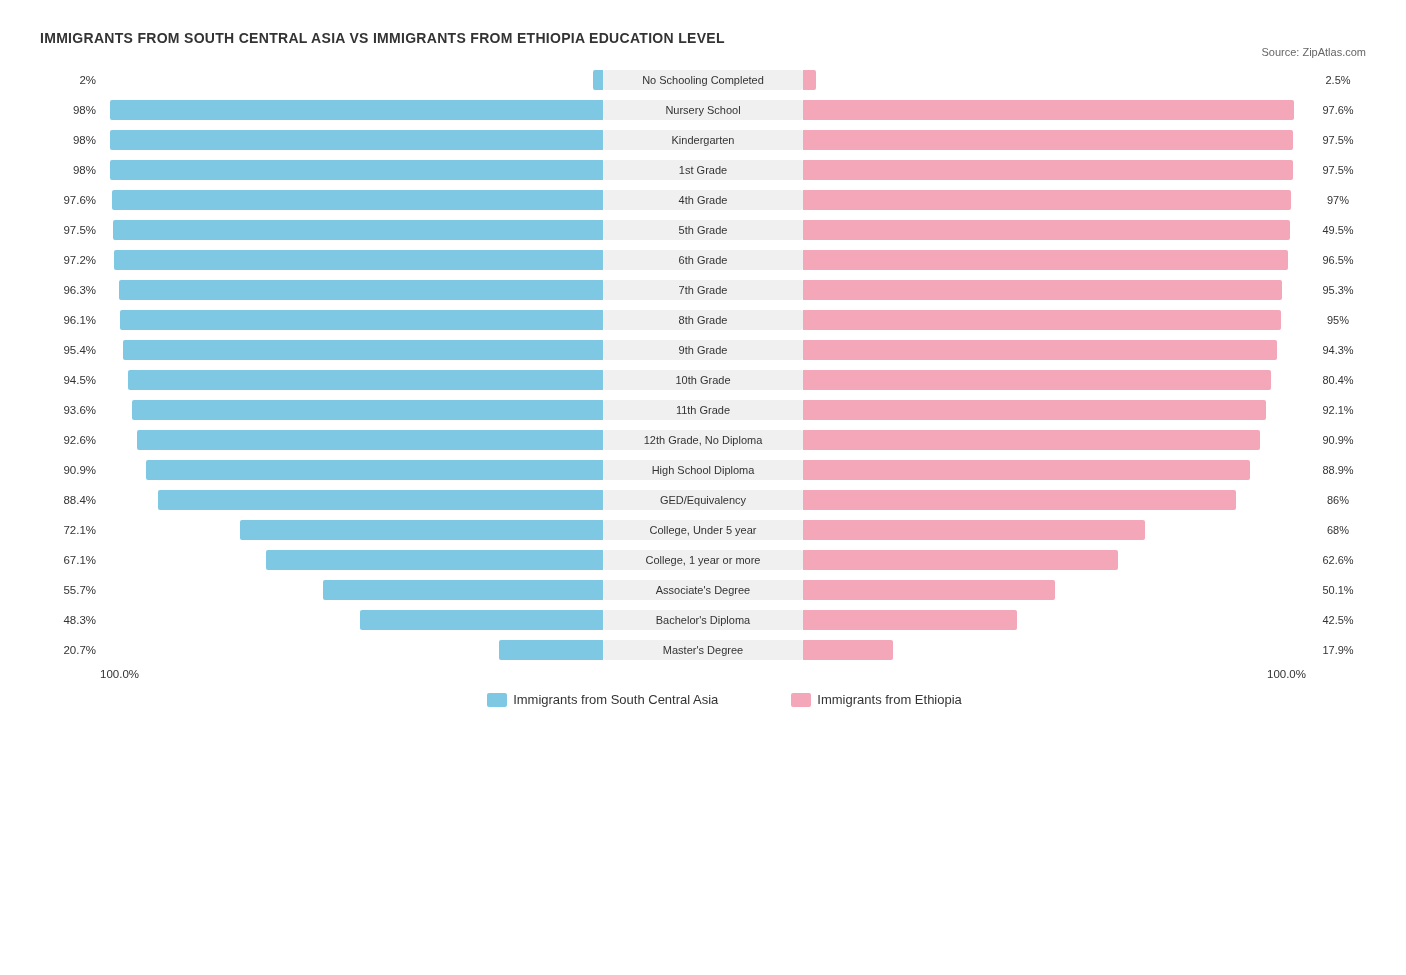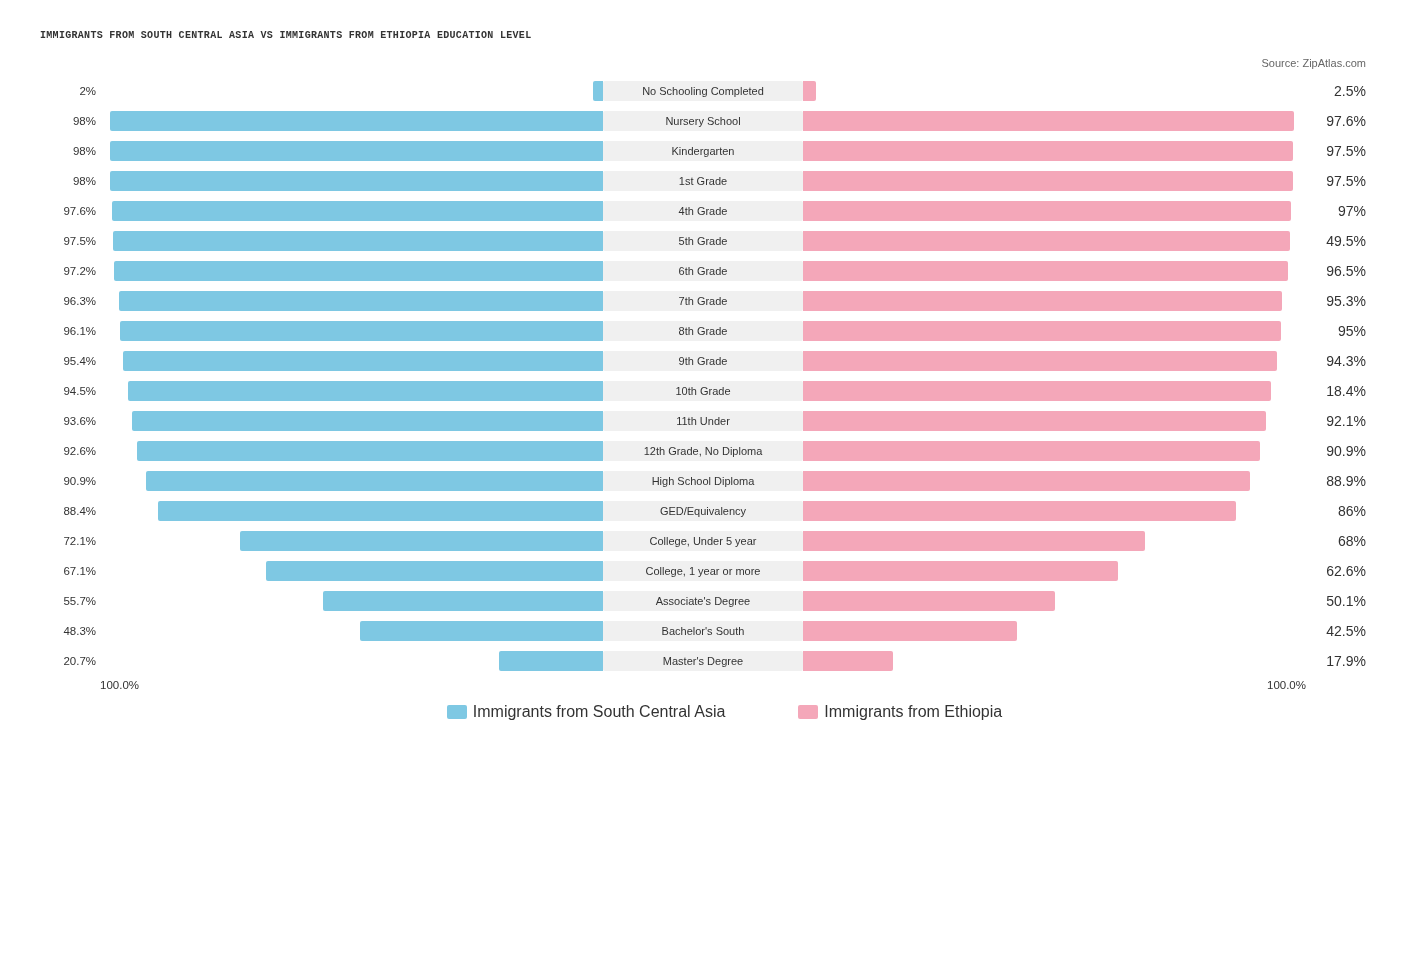--- a/index.html
+++ b/index.html
@@ -10,27 +10,26 @@
       min-height: 975px;
       padding: 20px;
     }
     .chart-container {
       width: 1366px;
       margin: 0 auto;
       background: #fff;
       padding: 10px 20px 20px 20px;
     }
     .chart-title {
-      font-size: 10px;
+      font-size: 14px;
       font-weight: bold;
       text-transform: uppercase;
       color: #333;
-      margin-bottom: 16px;
+      margin-bottom: 0;
       letter-spacing: 0.3px;
-      font-family: Liberation Mono, monospace;
     }
     .source {
       text-align: right;
       font-size: 11px;
       color: #666;
       margin-bottom: 8px;
     }
     .chart-area {
       position: relative;
       width: 100%;
@@ -88,37 +87,37 @@
       justify-content: flex-start;
       height: 20px;
     }
     .right-bar {
       background: #f4a7b9;
       height: 100%;
       border-radius: 0 2px 2px 0;
     }
     .right-pct {
       width: 60px;
-      text-align: right;
-      font-size: 14px;
+      text-align: center;
+      font-size: 11px;
       color: #333;
       padding-left: 4px;
       flex-shrink: 0;
     }
     .legend {
       display: flex;
       justify-content: center;
       gap: 30px;
       margin-top: 12px;
     }
     .legend-item {
       display: flex;
       align-items: center;
       gap: 6px;
-      font-size: 16px;
+      font-size: 13px;
       color: #333;
       padding-left: 43px;
     }
     .legend-color {
       width: 20px;
       height: 14px;
       border-radius: 2px;
     }
     .bottom-labels {
       display: flex;
@@ -270,30 +269,30 @@
       <div class="bar-row">
         <div class="row-inner">
           <div class="left-pct">94.5%</div>
           <div class="left-bar-container">
             <div class="left-bar" style="width: 94.5%;"></div>
           </div>
           <div class="center-label">10th Grade</div>
           <div class="right-bar-container">
             <div class="right-bar" style="width: 93.1%;"></div>
           </div>
-          <div class="right-pct">18.4%</div>
+          <div class="right-pct">80.4%</div>
         </div>
       </div>
       <div class="bar-row">
         <div class="row-inner">
           <div class="left-pct">93.6%</div>
           <div class="left-bar-container">
             <div class="left-bar" style="width: 93.6%;"></div>
           </div>
-          <div class="center-label">11th Under</div>
+          <div class="center-label">11th Grade</div>
           <div class="right-bar-container">
             <div class="right-bar" style="width: 92.1%;"></div>
           </div>
           <div class="right-pct">92.1%</div>
         </div>
       </div>
       <div class="bar-row">
         <div class="row-inner">
           <div class="left-pct">92.6%</div>
           <div class="left-bar-container">
@@ -370,21 +369,21 @@
           </div>
           <div class="right-pct">50.1%</div>
         </div>
       </div>
       <div class="bar-row">
         <div class="row-inner">
           <div class="left-pct">48.3%</div>
           <div class="left-bar-container">
             <div class="left-bar" style="width: 48.3%;"></div>
           </div>
-          <div class="center-label">Bachelor's South</div>
+          <div class="center-label">Bachelor's Diploma</div>
           <div class="right-bar-container">
             <div class="right-bar" style="width: 42.5%;"></div>
           </div>
           <div class="right-pct">42.5%</div>
         </div>
       </div>
       <div class="bar-row">
         <div class="row-inner">
           <div class="left-pct">20.7%</div>
           <div class="left-bar-container">

